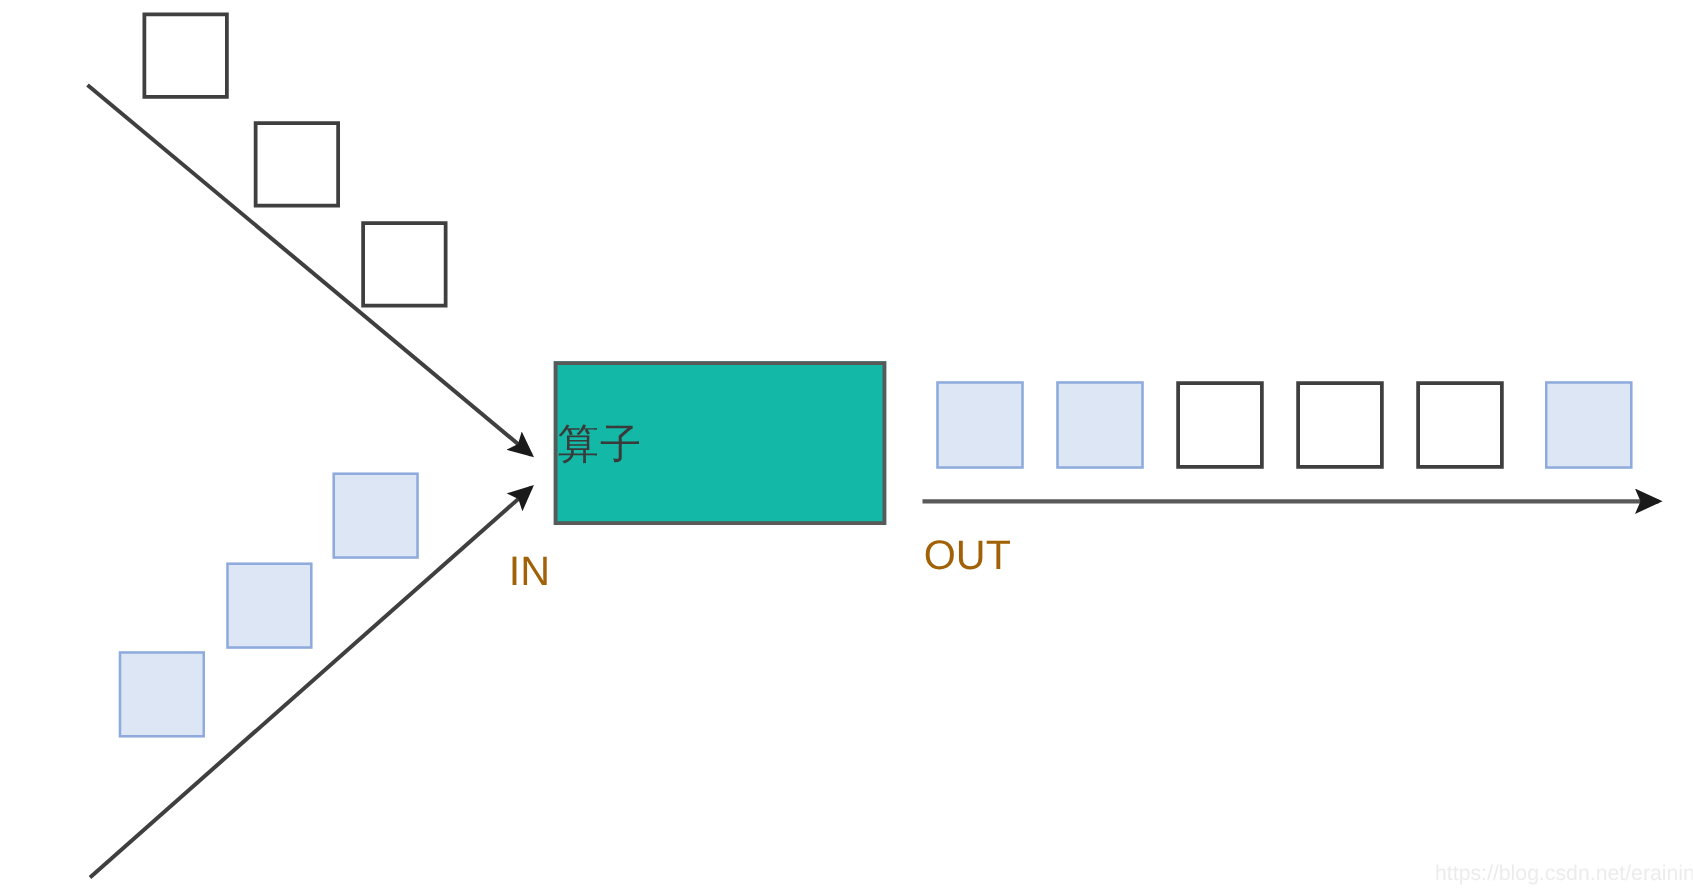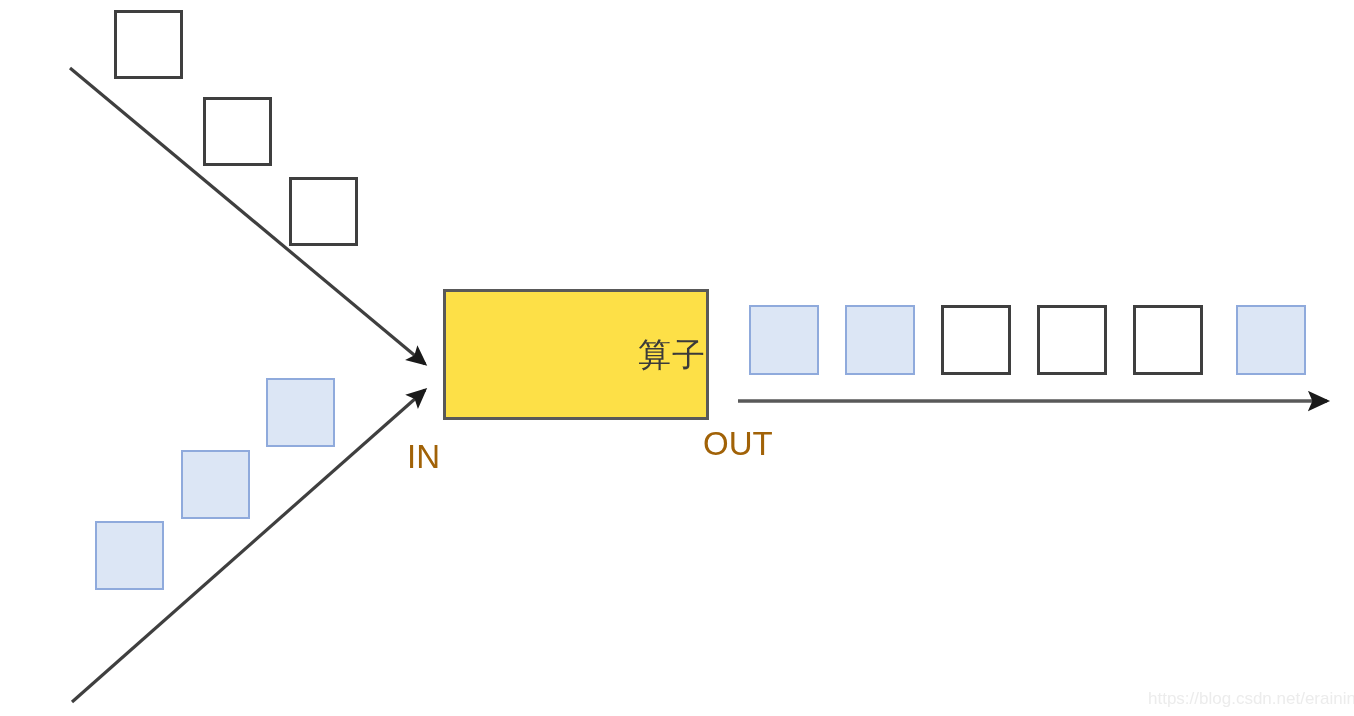--- a/index.html
+++ b/index.html
@@ -38,24 +38,24 @@
     background: #ffffff;
   }
   .sq-blue {
     border: 2px solid #8faadc;
     background: #dce6f5;
   }
   .op-box {
     position: absolute;
     box-sizing: border-box;
     border: 3px solid #595959;
-    background: #fde047;
+    background: #14b8a6;
     display: flex;
     align-items: center;
-    justify-content: flex-end;
+    justify-content: flex-start;
   }
   .op-box-label {
     font-family: "DejaVu Sans", "Liberation Sans", sans-serif;
     font-size: 33px;
     color: #3a3a3a;
     letter-spacing: 1px;
     line-height: 1;
     white-space: nowrap;
   }
   .axis-label {
@@ -112,17 +112,17 @@
 
   <div id="stream-out">
       <div class="sq sq-blue" style="left: 749px; top: 305px; width: 70px; height: 70px;"></div>
       <div class="sq sq-blue" style="left: 845px; top: 305px; width: 70px; height: 70px;"></div>
       <div class="sq sq-white" style="left: 941px; top: 305px; width: 70px; height: 70px;"></div>
       <div class="sq sq-white" style="left: 1037px; top: 305px; width: 70px; height: 70px;"></div>
       <div class="sq sq-white" style="left: 1133px; top: 305px; width: 70px; height: 70px;"></div>
       <div class="sq sq-blue" style="left: 1236px; top: 305px; width: 70px; height: 70px;"></div>
     </div>
 
-  <div id="out-label" class="axis-label" style="left: 703px; top: 427px;">OUT</div>
+  <div id="out-label" class="axis-label" style="left: 739px; top: 427px;">OUT</div>
 
   <div id="watermark" class="watermark" style="left: 1148px; top: 690px;">https://blog.csdn.net/eraining</div>
 
 </div>
 
 </body></html>

